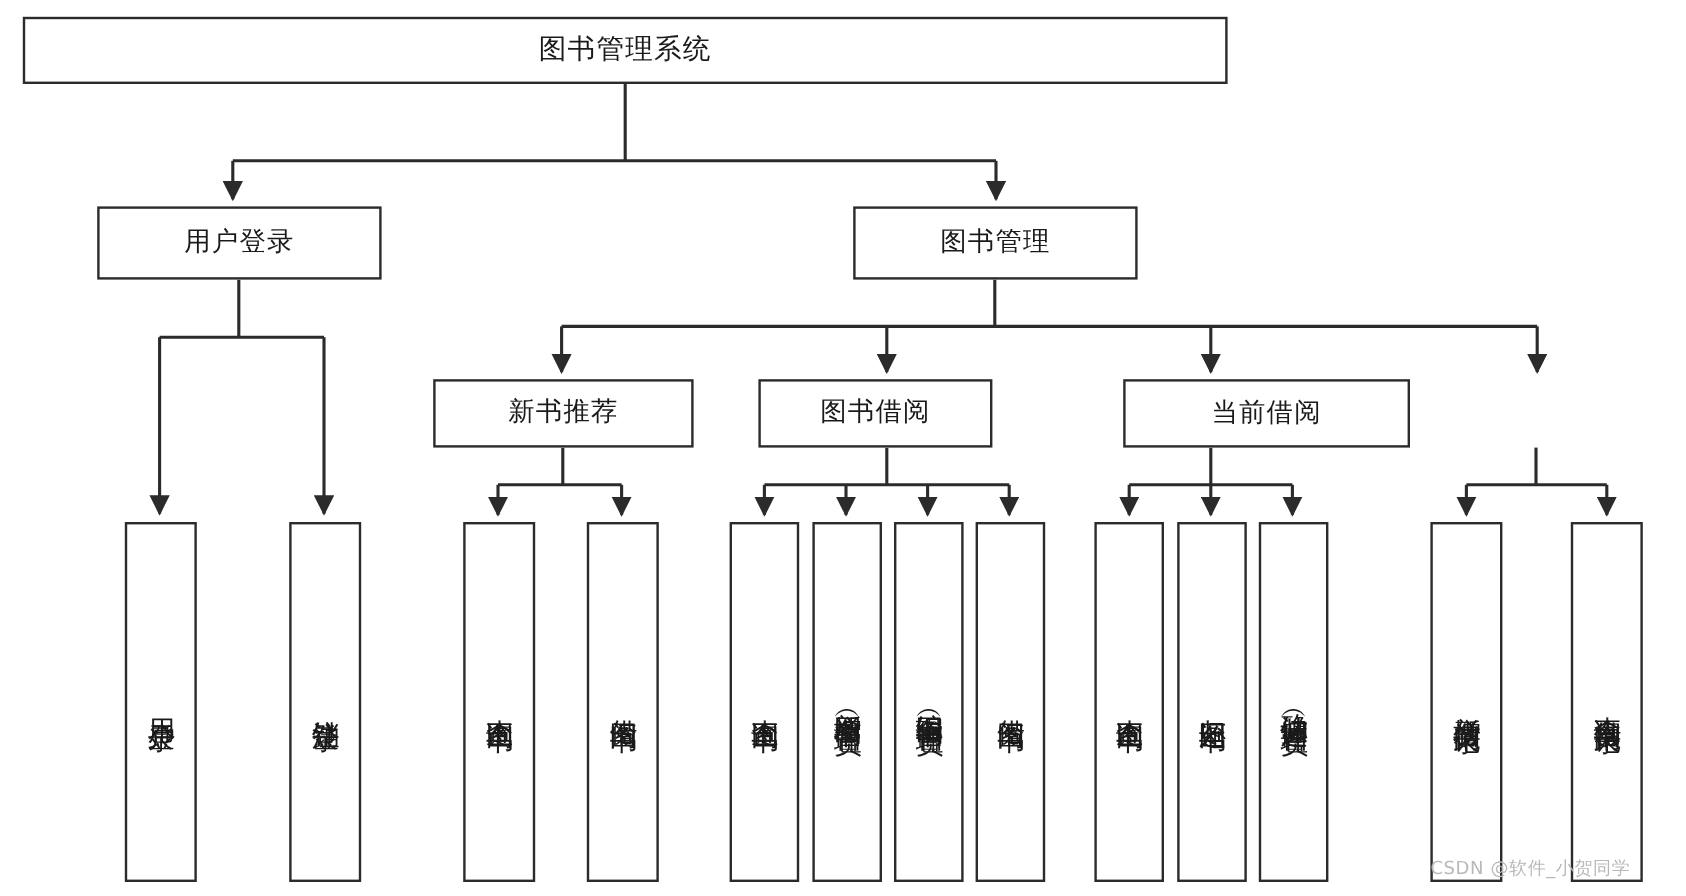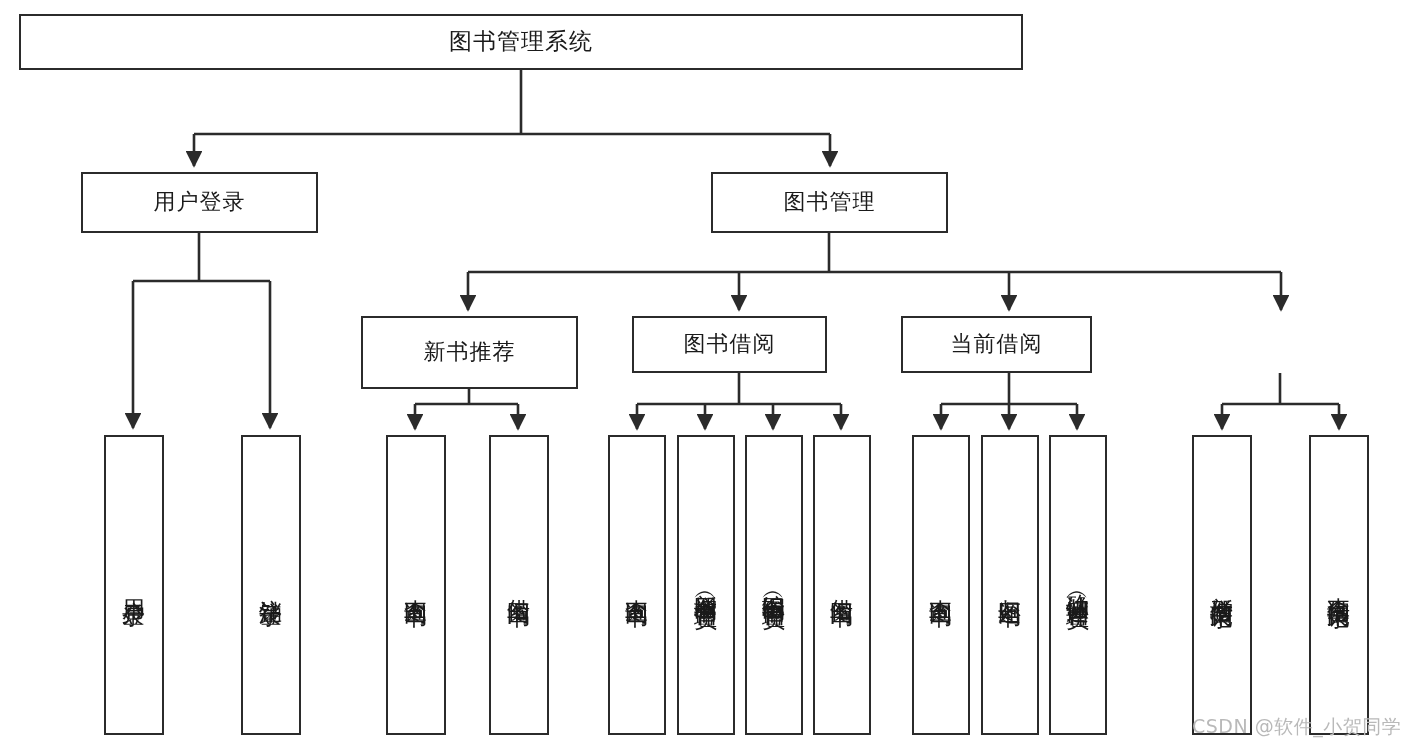--- a/index.html
+++ b/index.html
@@ -51,21 +51,21 @@
     font-size: 23px;
     line-height: 1.22;
     letter-spacing: 2px;
     padding: 4px 0;
     text-align: center;
     align-items: center;
     justify-content: center;
   }
   .watermark {
     position: absolute;
-    font-size: 19px;
+    font-size: 15px;
     color: #b9b9b9;
     white-space: nowrap;
     letter-spacing: 0.5px;
   }
 </style>
 </head>
 <body>
 
 <div id="diagram-root">
 
@@ -123,27 +123,27 @@
     <span>图书管理系统</span>
   </div>
 
   <div class="node node-h" style="left:81px; top:172px; width:237px; height:61px;">
     <span>用户登录</span>
   </div>
   <div class="node node-h" style="left:711px; top:172px; width:237px; height:61px;">
     <span>图书管理</span>
   </div>
 
-  <div class="node node-h" style="left:361px; top:316px; width:217px; height:73px;">
+  <div class="node node-h" style="left:361px; top:316px; width:217px; height:57px;">
     <span>新书推荐</span>
   </div>
   <div class="node node-h" style="left:632px; top:316px; width:195px; height:57px;">
     <span>图书借阅</span>
   </div>
-  <div class="node node-h" style="left:901px; top:316px; width:191px; height:57px;font-family:Liberation Serif, serif;">
+  <div class="node node-h" style="left:936px; top:316px; width:239px; height:57px;font-family:Liberation Serif, serif;">
     <span>当前借阅</span>
   </div>
 
   <div class="node node-v" style="left:104px; top:435px; width:60px; height:300px;">
     <span>用户登录</span>
   </div>
   <div class="node node-v" style="left:241px; top:435px; width:60px; height:300px;">
     <span>注销登录</span>
   </div>
 

